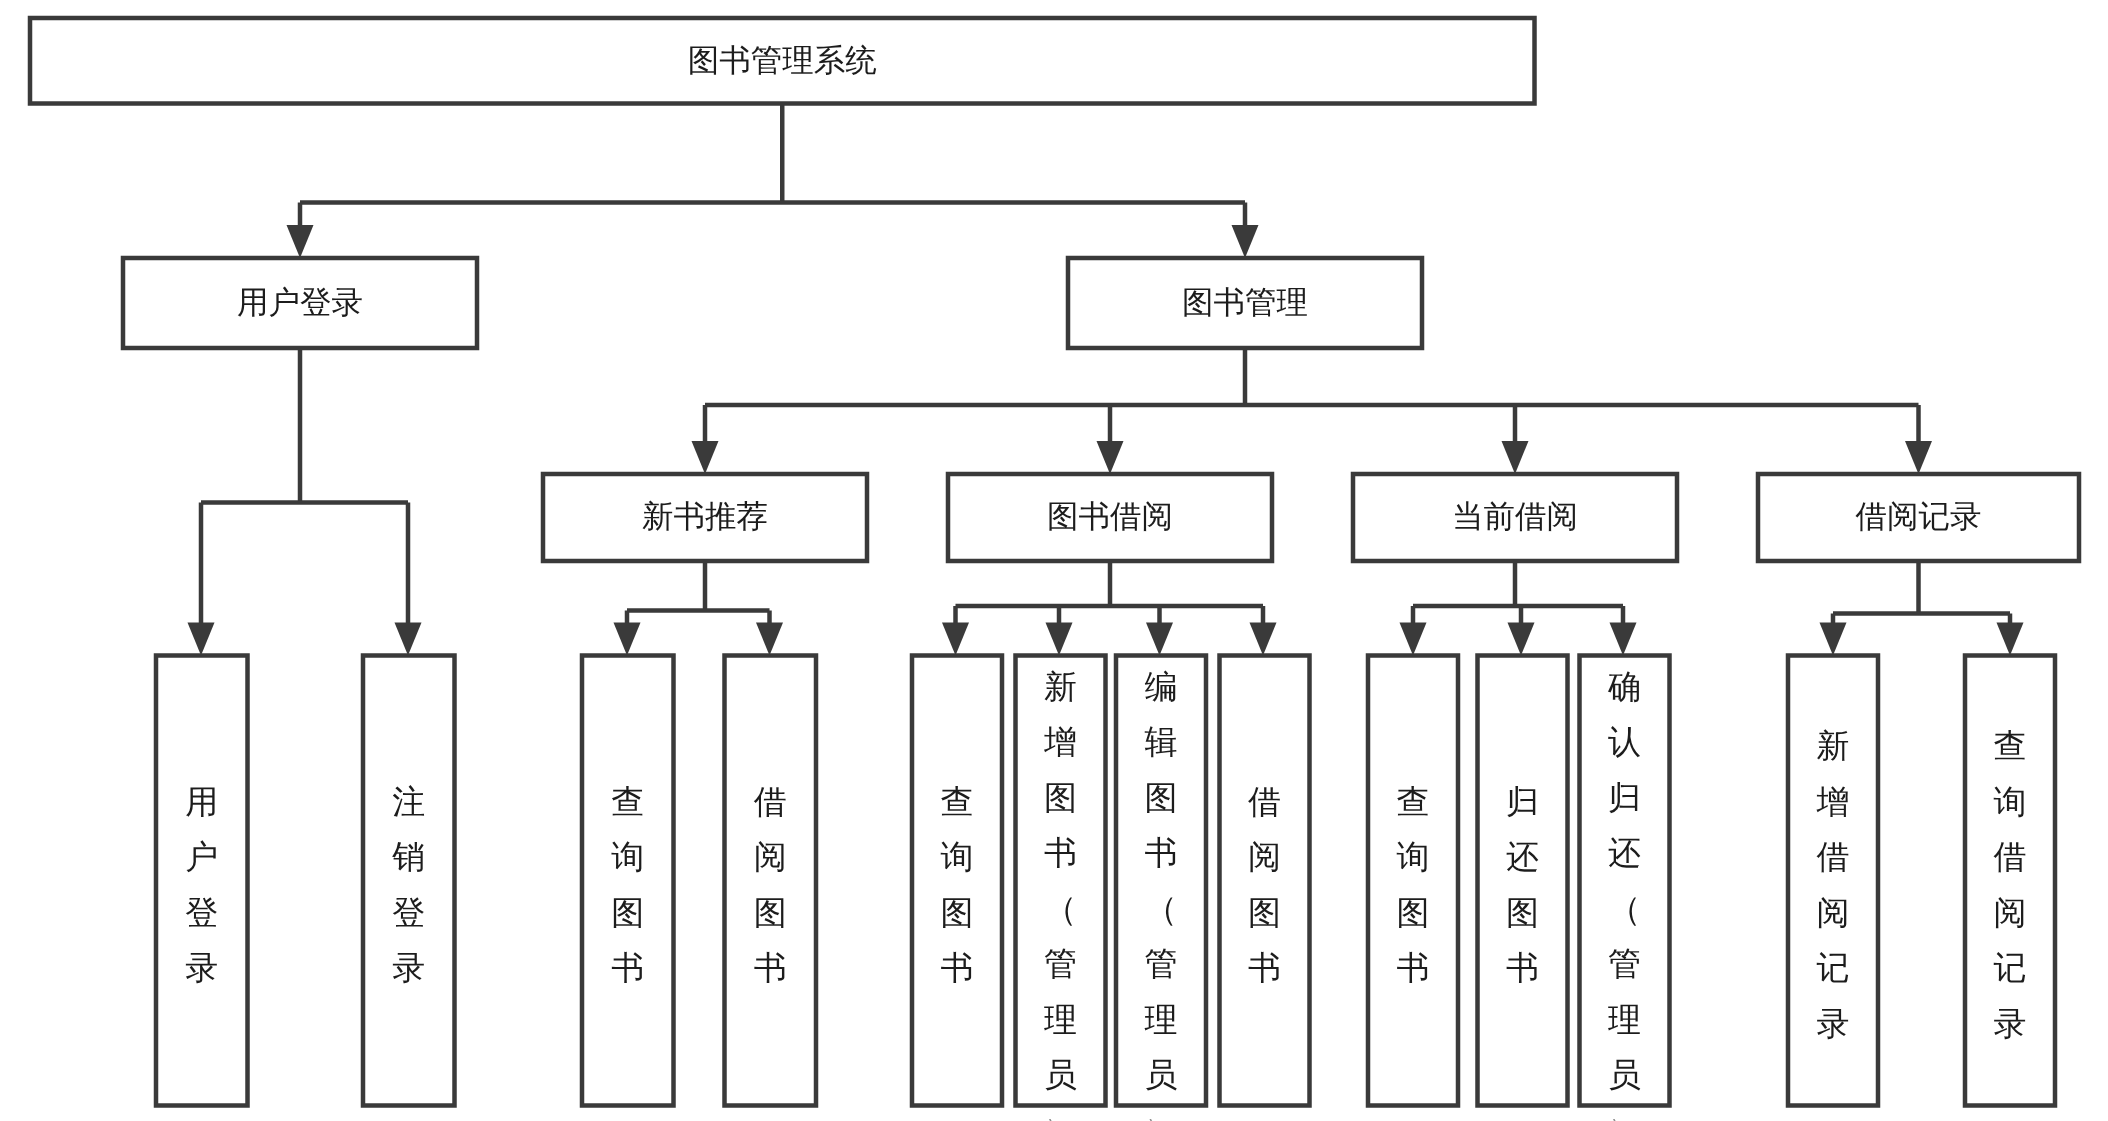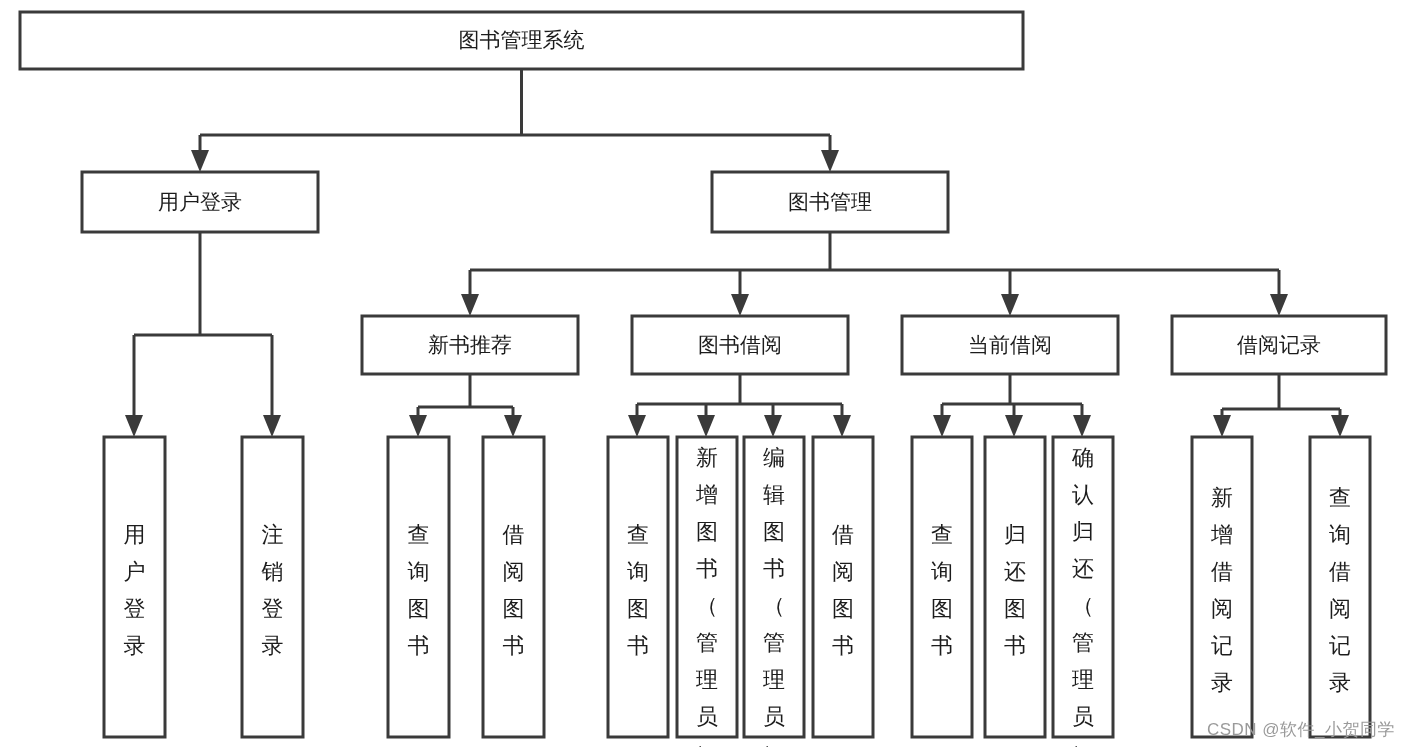--- a/index.html
+++ b/index.html
@@ -199,14 +199,13 @@
         <g>
           <rect x="1192" y="437" width="60" height="300" class="node-box"></rect>
           <text x="1222" y="504.86" class="node-label-v"><tspan x="1222" dy="0">新</tspan><tspan x="1222" dy="37">增</tspan><tspan x="1222" dy="37">借</tspan><tspan x="1222" dy="37">阅</tspan><tspan x="1222" dy="37">记</tspan><tspan x="1222" dy="37">录</tspan></text>
         </g>
         <g>
           <rect x="1310" y="437" width="60" height="300" class="node-box"></rect>
           <text x="1340" y="504.86" class="node-label-v"><tspan x="1340" dy="0">查</tspan><tspan x="1340" dy="37">询</tspan><tspan x="1340" dy="37">借</tspan><tspan x="1340" dy="37">阅</tspan><tspan x="1340" dy="37">记</tspan><tspan x="1340" dy="37">录</tspan></text>
         </g>
       </g>
   </svg>
-  <div class="watermark">CSDN @软件_小贺同学</div>
 </div>
 
 </body></html>

